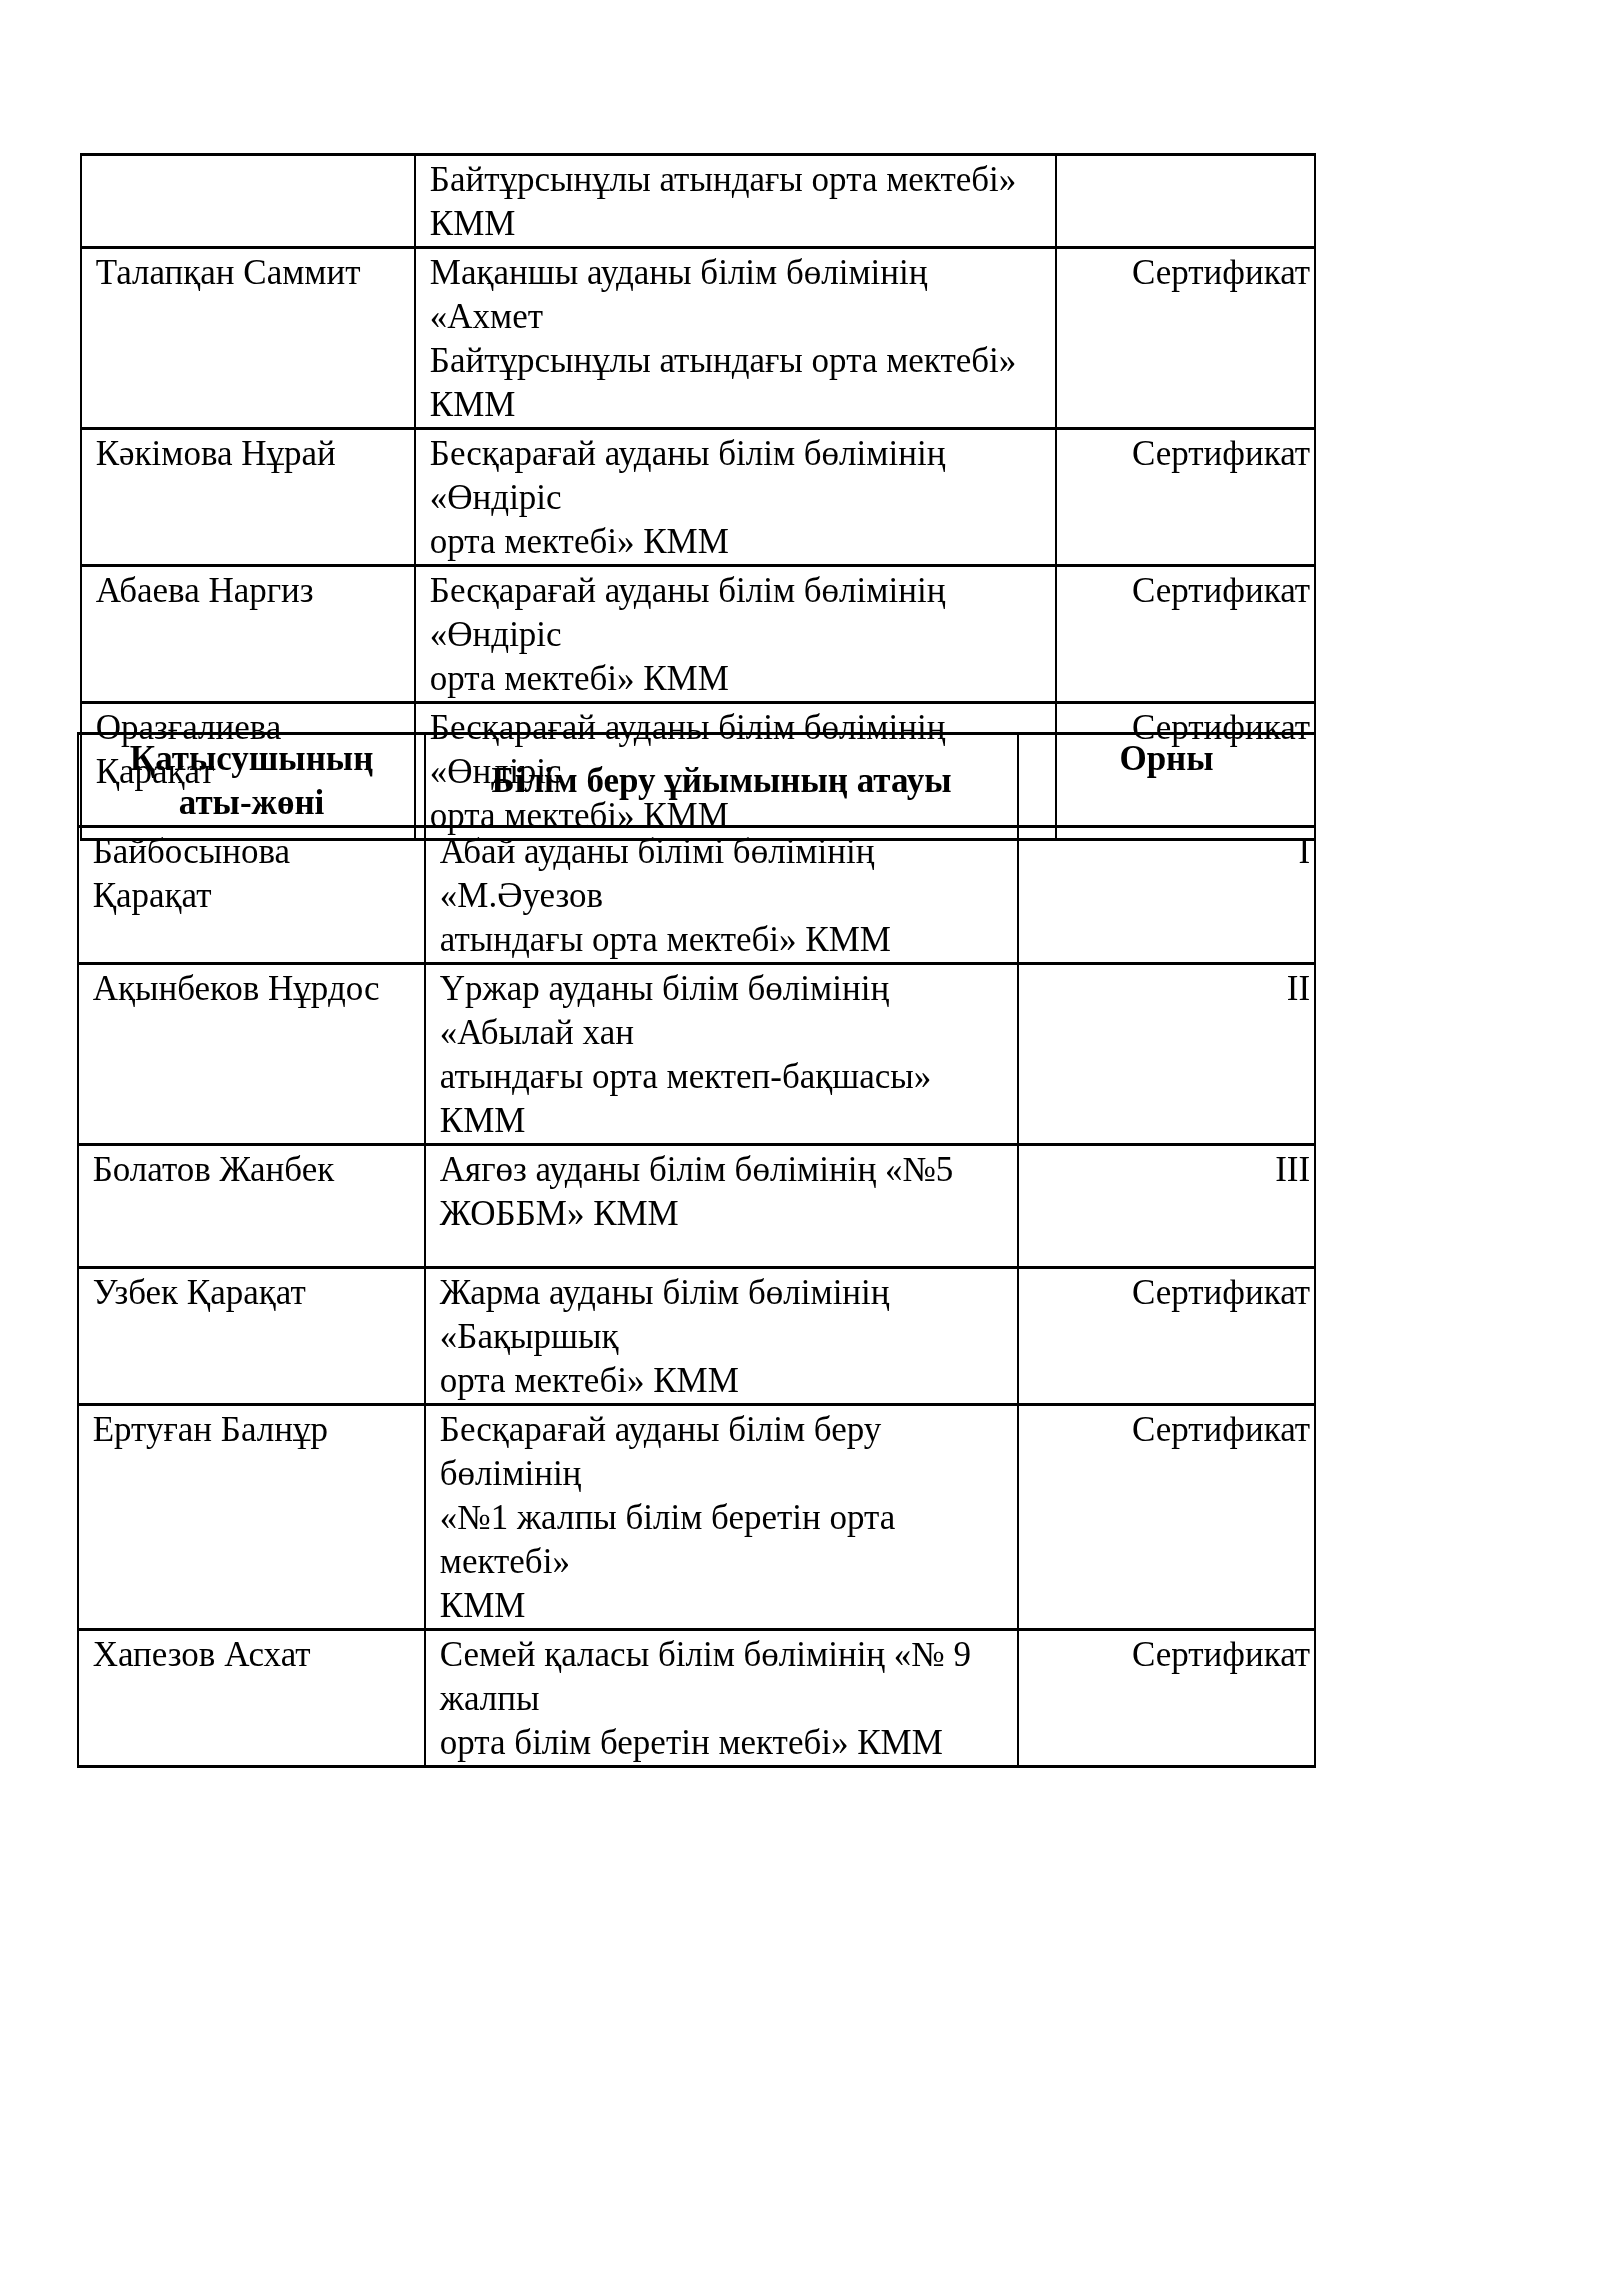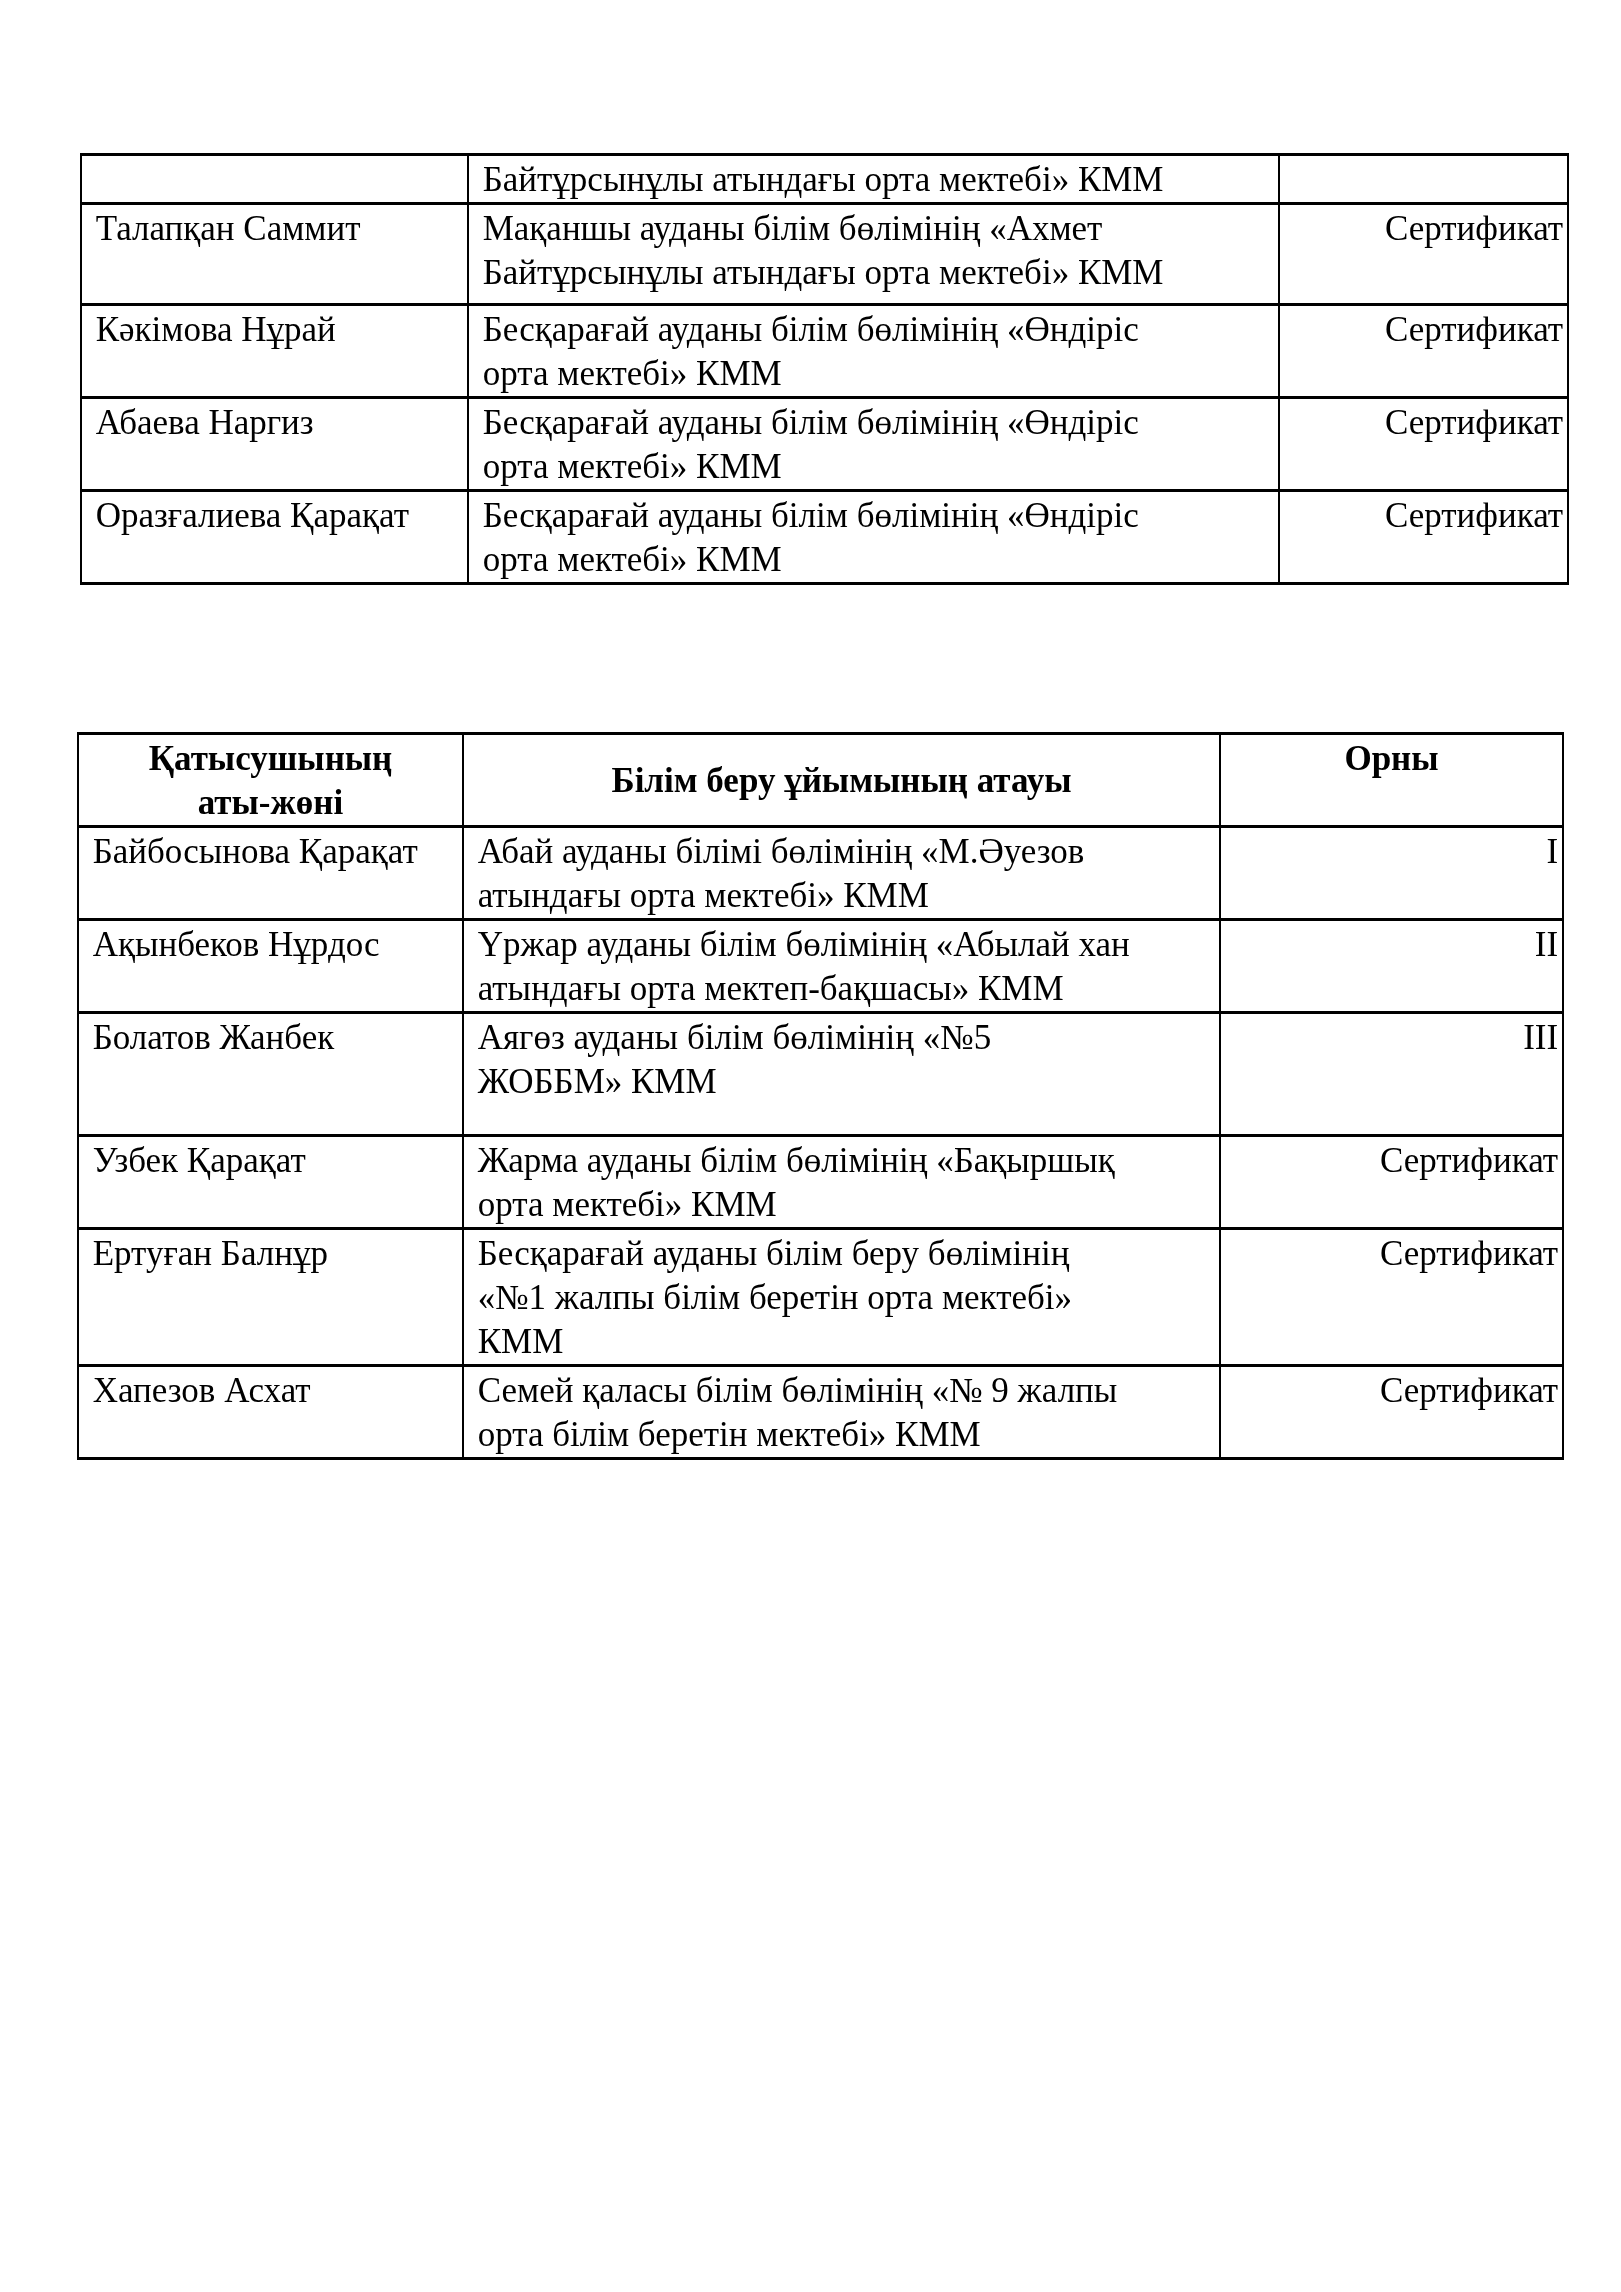--- a/index.html
+++ b/index.html
@@ -2,21 +2,21 @@
 <html><head>
 <meta charset="utf-8">
 <style>
   html, body {
     margin: 0;
     padding: 0;
     background: #ffffff;
   }
   .page {
     position: relative;
-    width: 1621px;
+    width: 1316px;
     height: 2293px;
     background: #ffffff;
     color: #000000;
     font-family: "Liberation Serif", "DejaVu Serif", serif;
   }
   table.tbl {
     position: absolute;
     border-collapse: collapse;
     table-layout: fixed;
   }

